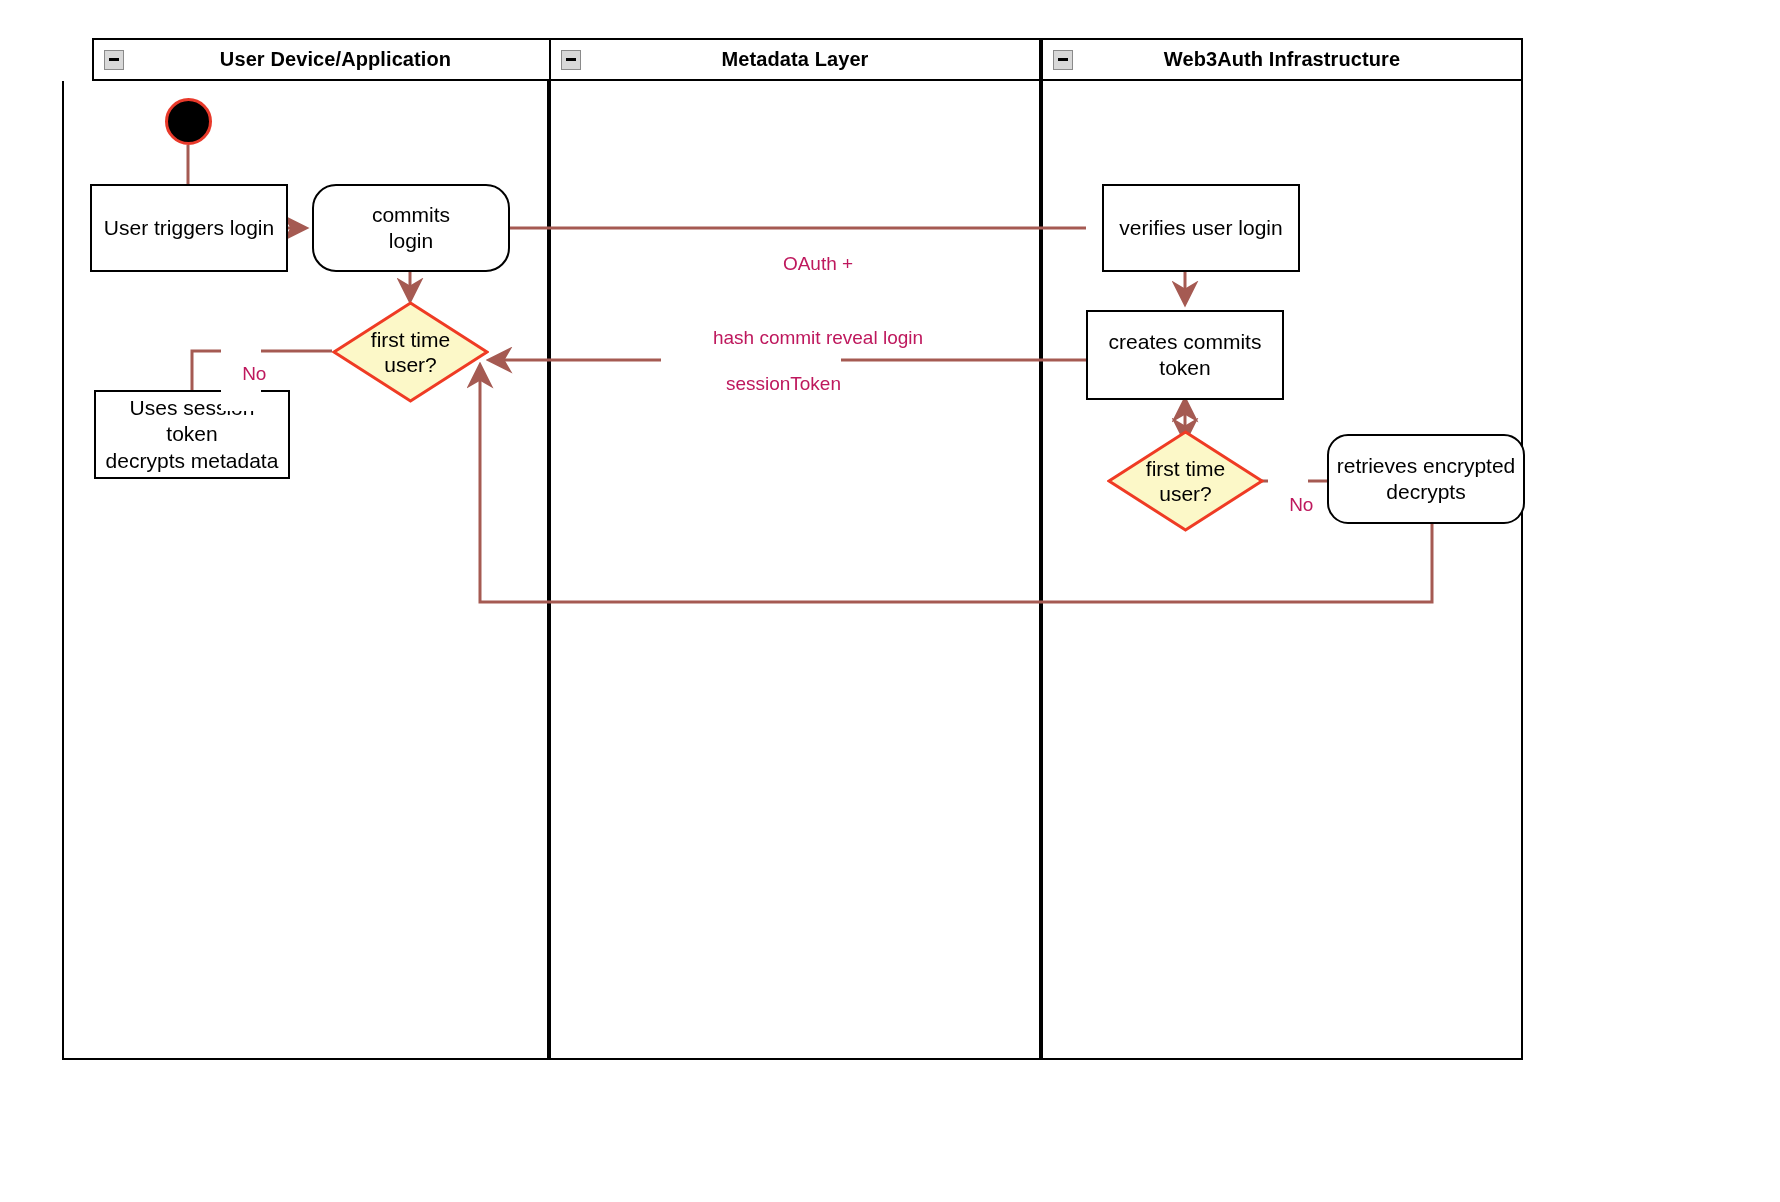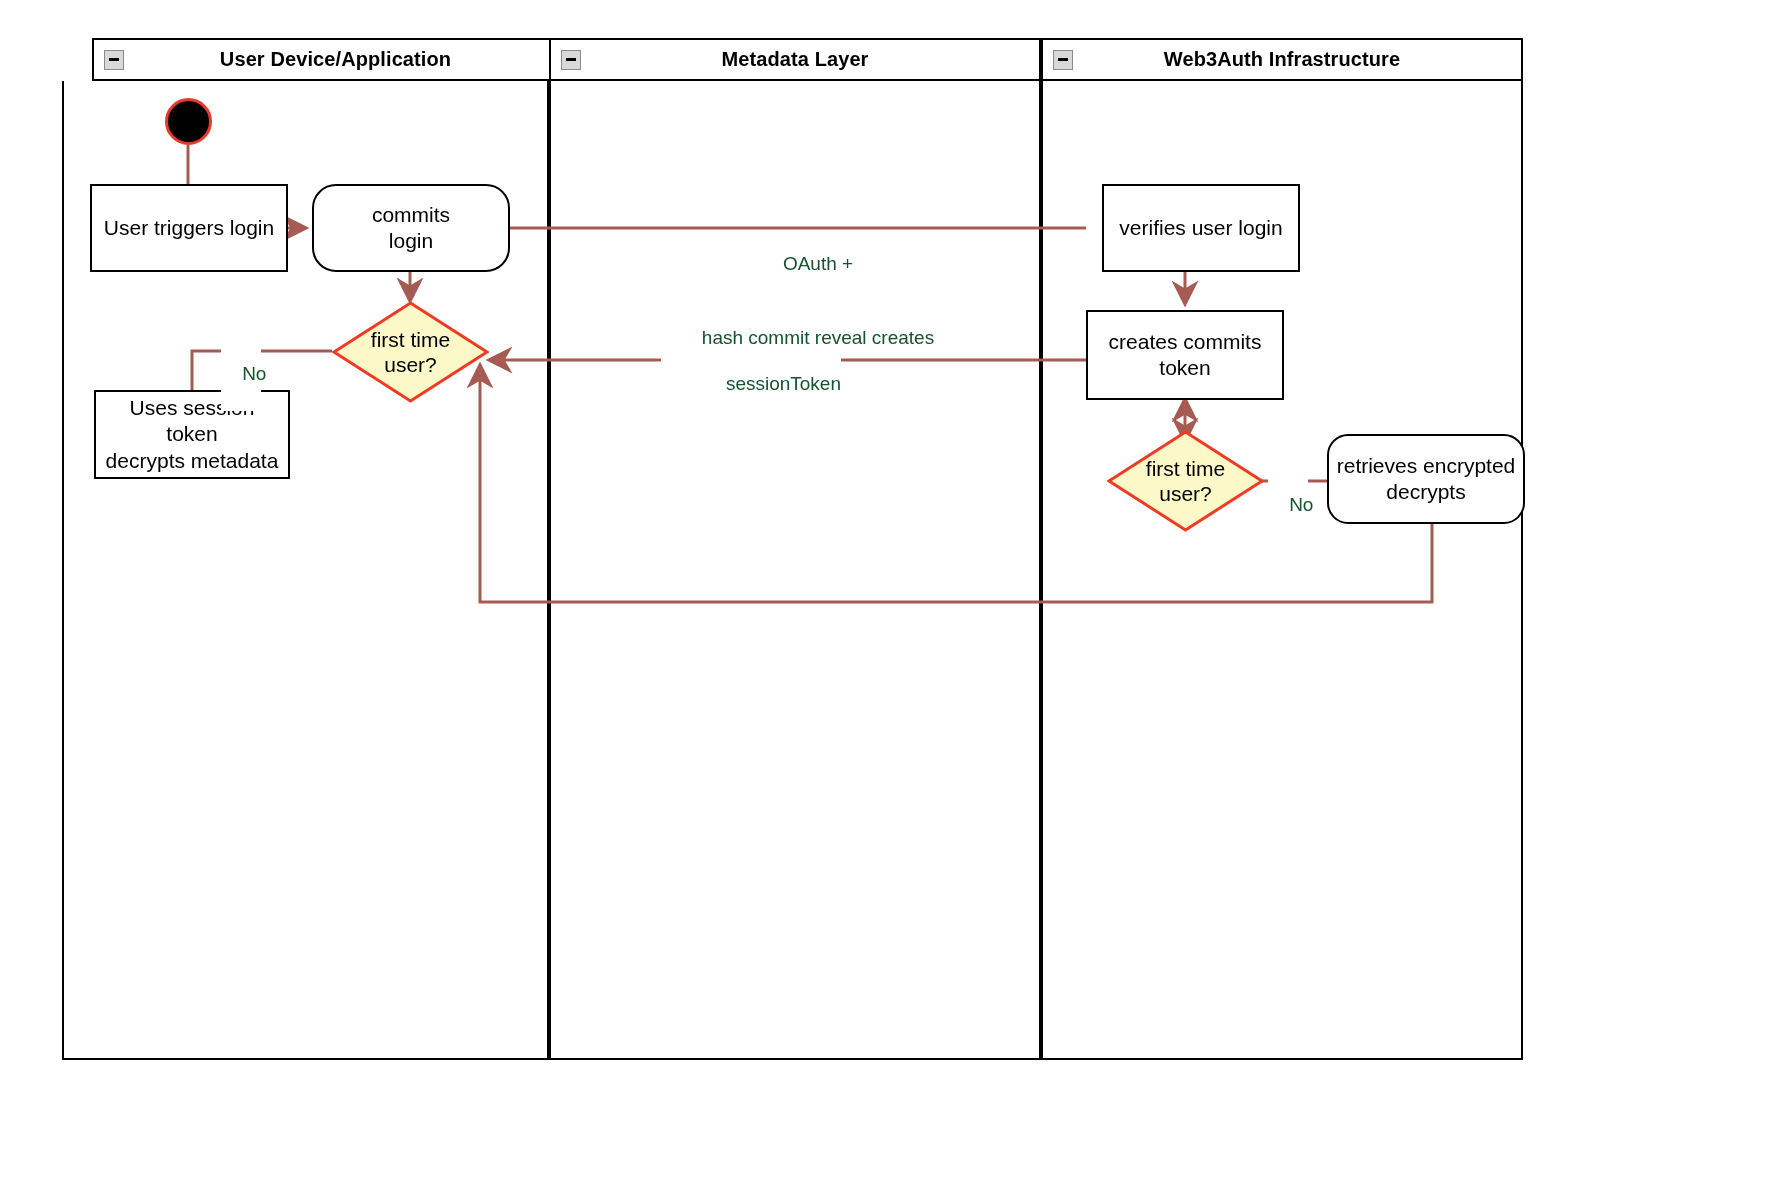--- a/index.html
+++ b/index.html
@@ -16,21 +16,21 @@
 
   .node{position:absolute;box-sizing:border-box;border:2px solid #000;background:#fff;
         display:flex;align-items:center;justify-content:center;text-align:center;
         font-size:21px;color:#000;line-height:1.25;padding:2px 6px;}
   .diamond-wrap{position:absolute;display:flex;align-items:center;justify-content:center;}
   .diamond-wrap svg{position:absolute;left:0;top:0;}
   .diamond-label{position:relative;text-align:center;font-size:21px;line-height:1.2;color:#000;z-index:2;}
 
   .start-node{position:absolute;border-radius:50%;background:#000;border:3px solid #e8392a;box-sizing:border-box;}
 
-  .edge-label{position:absolute;font-size:19px;color:#14532d;text-align:center;line-height:1.3;white-space:pre;}
+  .edge-label{position:absolute;font-size:19px;color:#be185d;text-align:center;line-height:1.3;white-space:pre;}
 
   svg.wires{position:absolute;left:0;top:0;width:1780px;height:1202px;pointer-events:none;}
 </style>
 </head>
 <body>
 
 <div id="stage">
 
   <div class="lane-header" style="left:62px;top:38px;width:487px;height:43px;margin-left:30px;">
     <span class="collapse-icon">
@@ -135,21 +135,21 @@
     </div>
   </div>
 
   <div class="node" style="left:1327px;top:434px;width:198px;height:90px;flex-direction:column;border-radius:21px;">
     <span>retrieves encrypted</span>
     <span>decrypts</span>
   </div>
 
   <div class="edge-label" style="left:628px;top:203px;width:380px;">
     <div>OAuth +</div>
-    <div>hash commit reveal creates</div>
+    <div>hash commit reveal login</div>
   </div>
 
   <div class="edge-label" style="left:661px;top:347px;width:180px;background:#fff;text-align:right;">
     <span>sessionToken</span>
   </div>
 
   <div class="edge-label" style="left:221px;top:337px;width:40px;background:#fff;">
     <span>No</span>
   </div>
 

